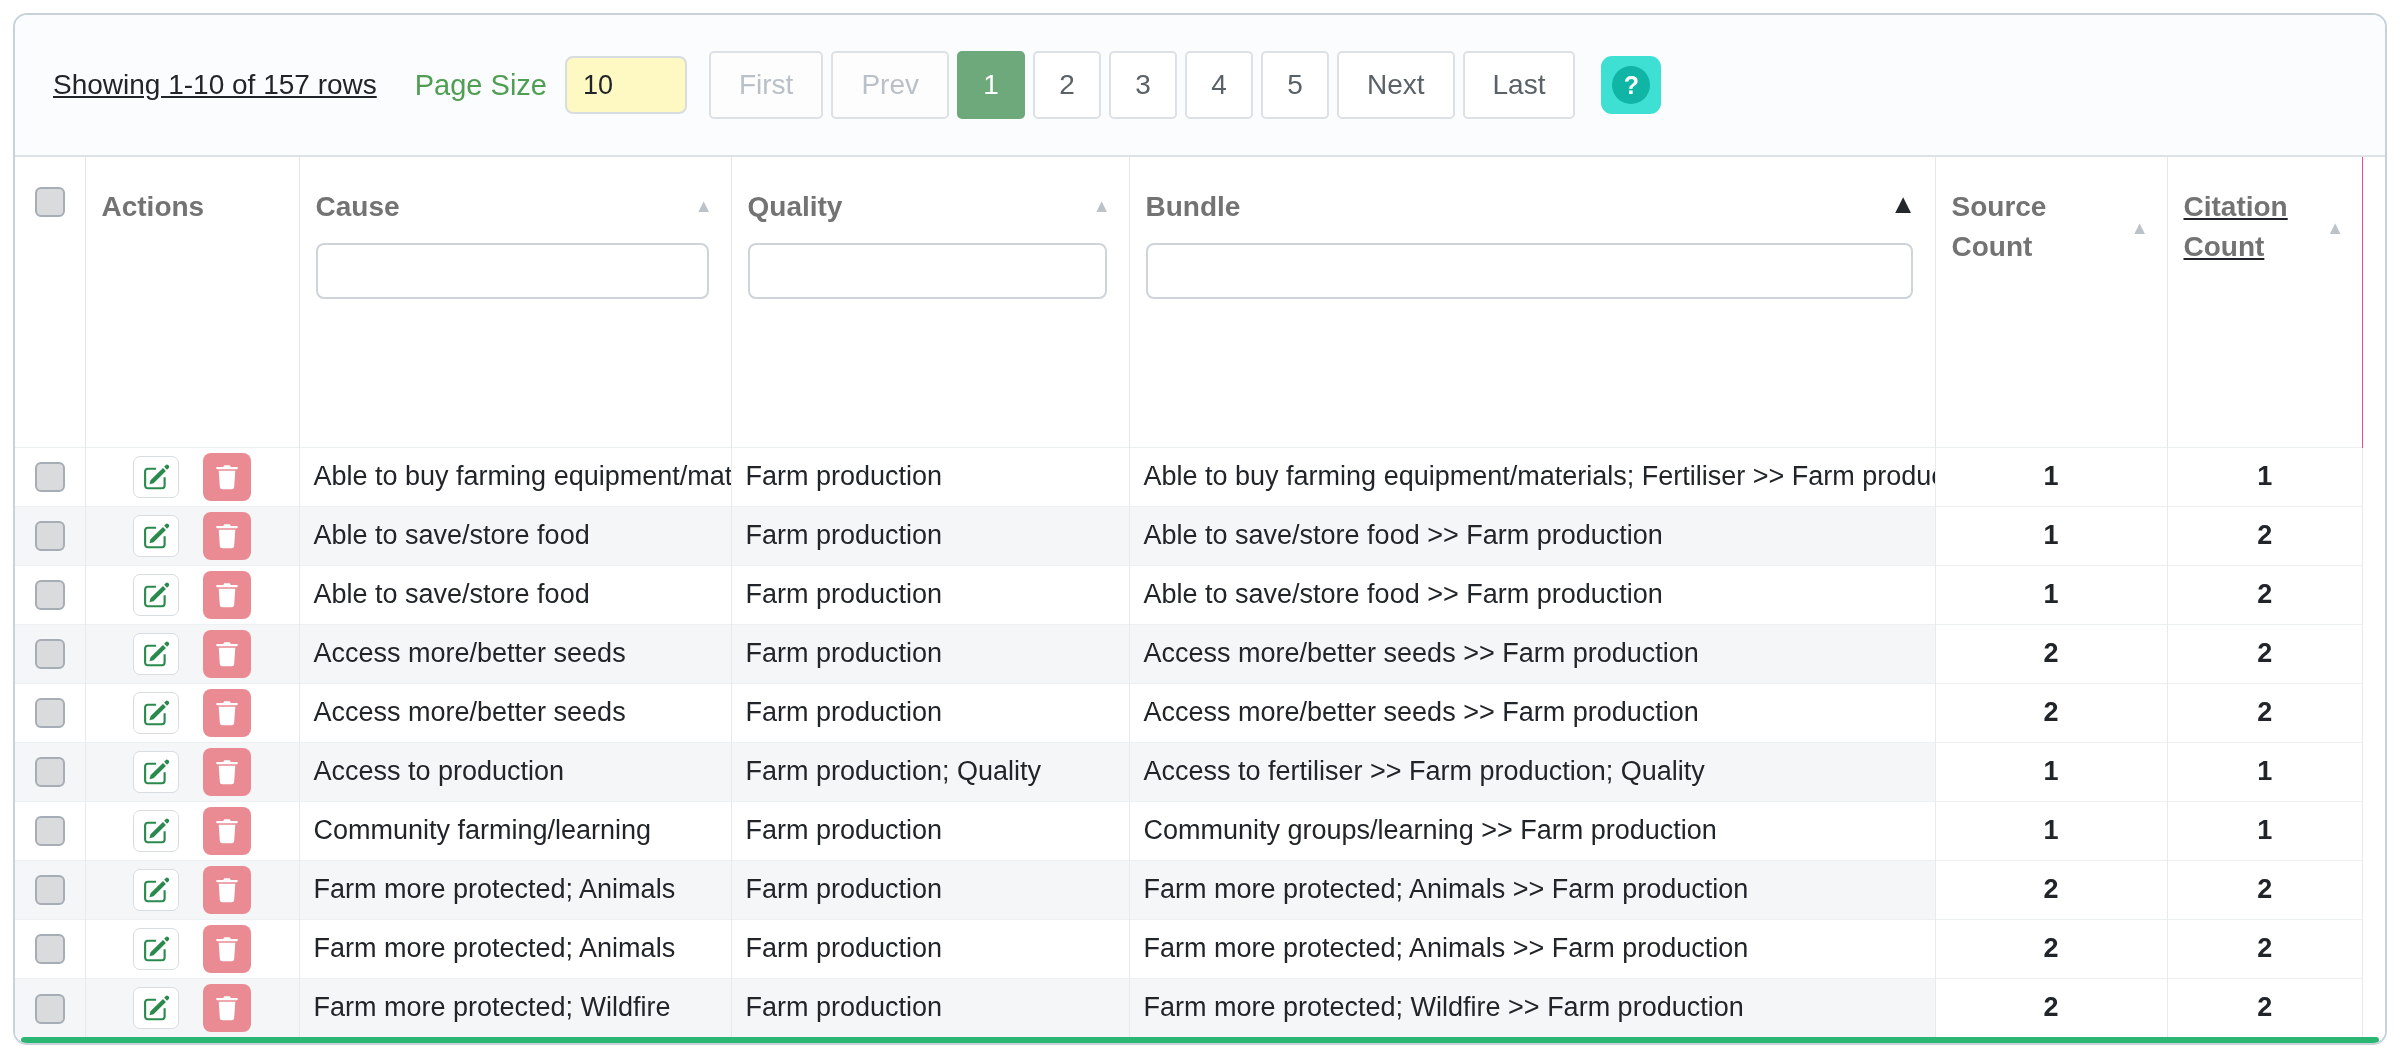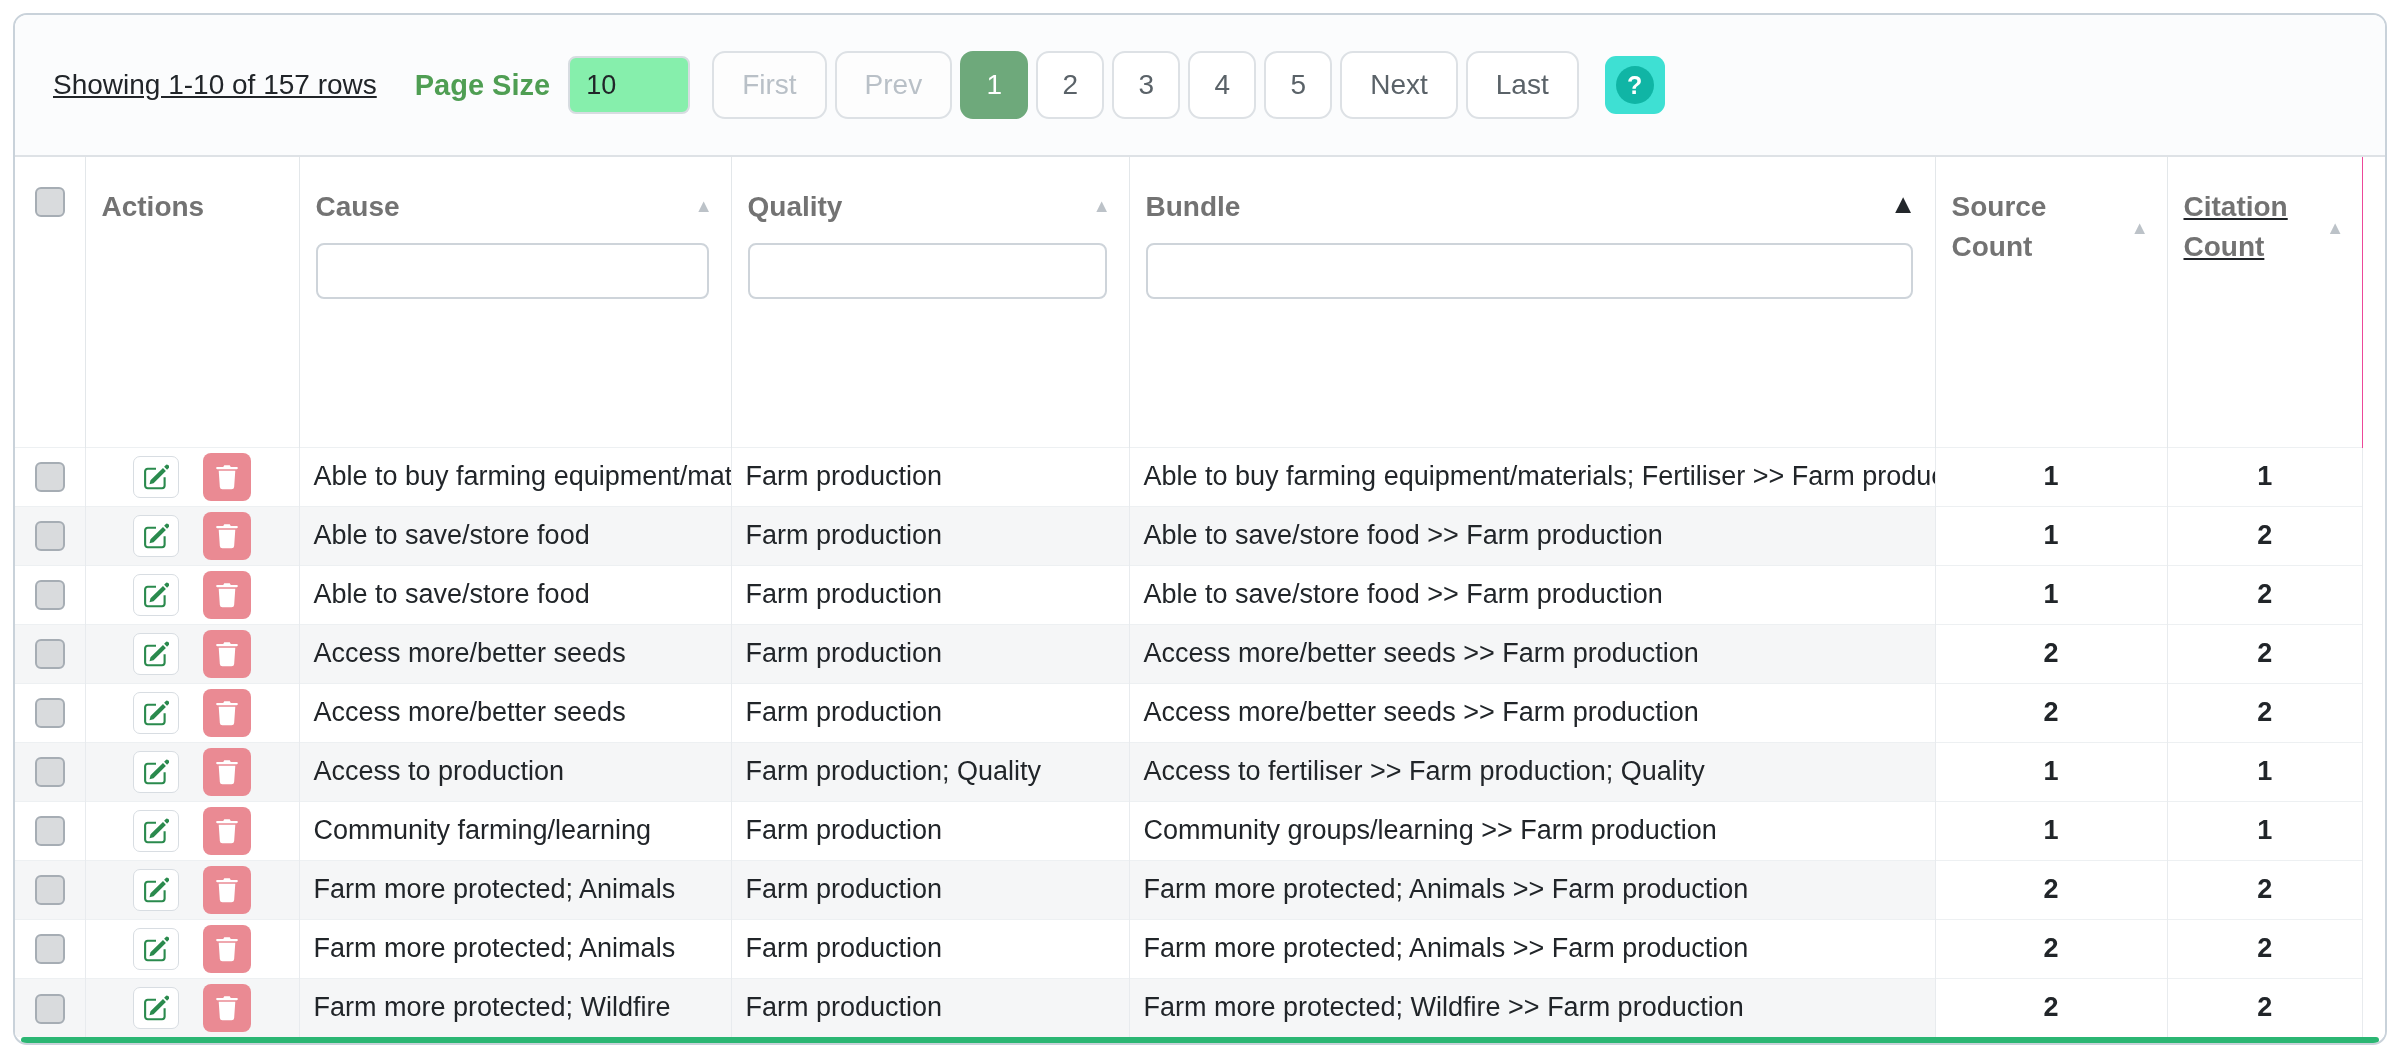--- a/index.html
+++ b/index.html
@@ -21,33 +21,33 @@
   }
 
   
   .toolbar {
     height:140px;
     display:flex; align-items:center;
     padding:0 38px;
     background:#fbfcfd;
   }
   .showing { font-size:28px; color:#212529; white-space:nowrap;text-decoration:underline; }
-  .psize-label { font-size:29px; font-weight:700; color:#4f9e53; margin-left:38px; white-space:nowrap; }
+  .psize-label { font-size:29px; font-weight:400; color:#4f9e53; margin-left:38px; white-space:nowrap; }
   .psize-input {
     width:122px; height:58px;
     margin-left:18px;
     border:2px solid #d7dce1; border-radius:8px;
     font-size:27px; font-family:"Liberation Sans", sans-serif;
-    padding:0 16px; color:#212529; outline:none; background:#86efac;
+    padding:0 16px; color:#212529; outline:none; background:#fef9c3;
   }
   .pagination { display:flex; gap:8px; margin-left:22px; }
   .pbtn {
     height:68px; padding:0 28px;
     font-size:28px; font-family:"Liberation Sans", sans-serif;
-    background:#ffffff; border:2px solid #dde1e5; border-radius:13px;
+    background:#ffffff; border:2px solid #dde1e5; border-radius:5px;
     color:#5a6268; display:flex; align-items:center; justify-content:center;
     cursor:pointer; white-space:nowrap;
   }
   .pbtn.num { padding:0; width:68px; }
   .pbtn.disabled { color:#b9c0c7; background:#fdfdfd; }
   .pbtn.active { background:#6ea97b; border-color:#6ea97b; color:#ffffff; }
   .help-btn {
     width:60px; height:58px; margin-left:26px;
     border:none; border-radius:11px; background:#3ee0d3;
     display:flex; align-items:center; justify-content:center; cursor:pointer;

